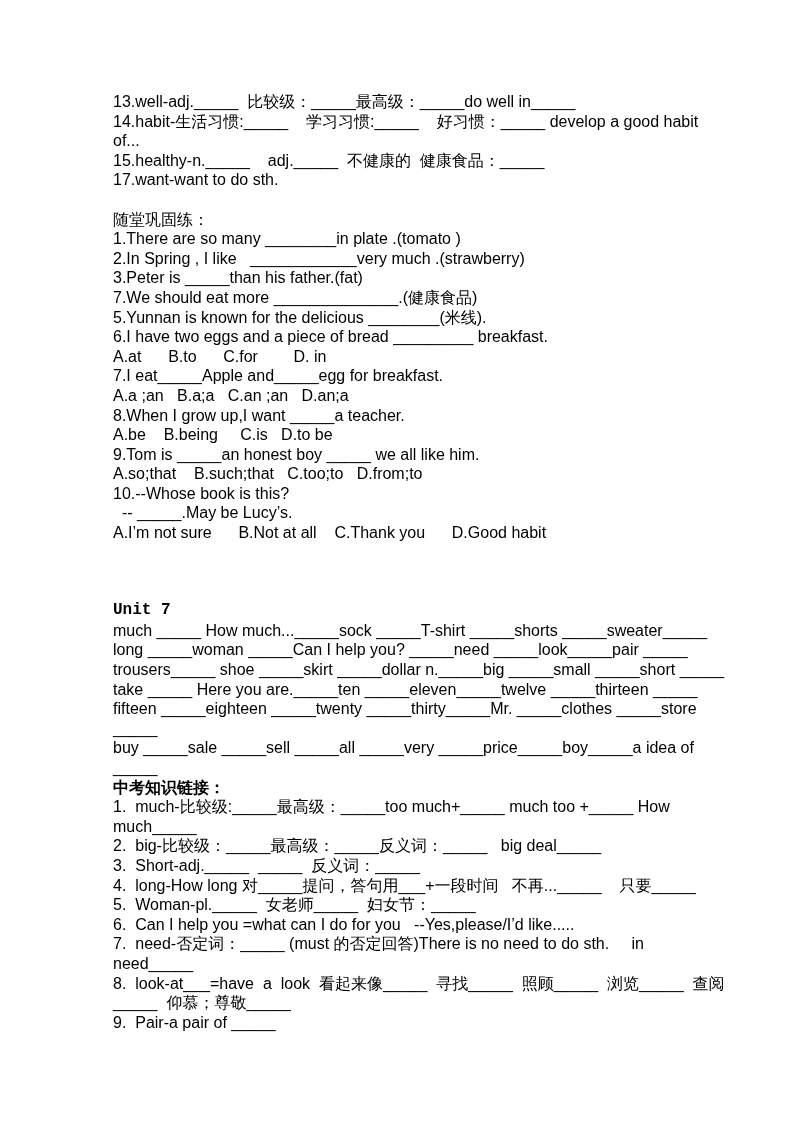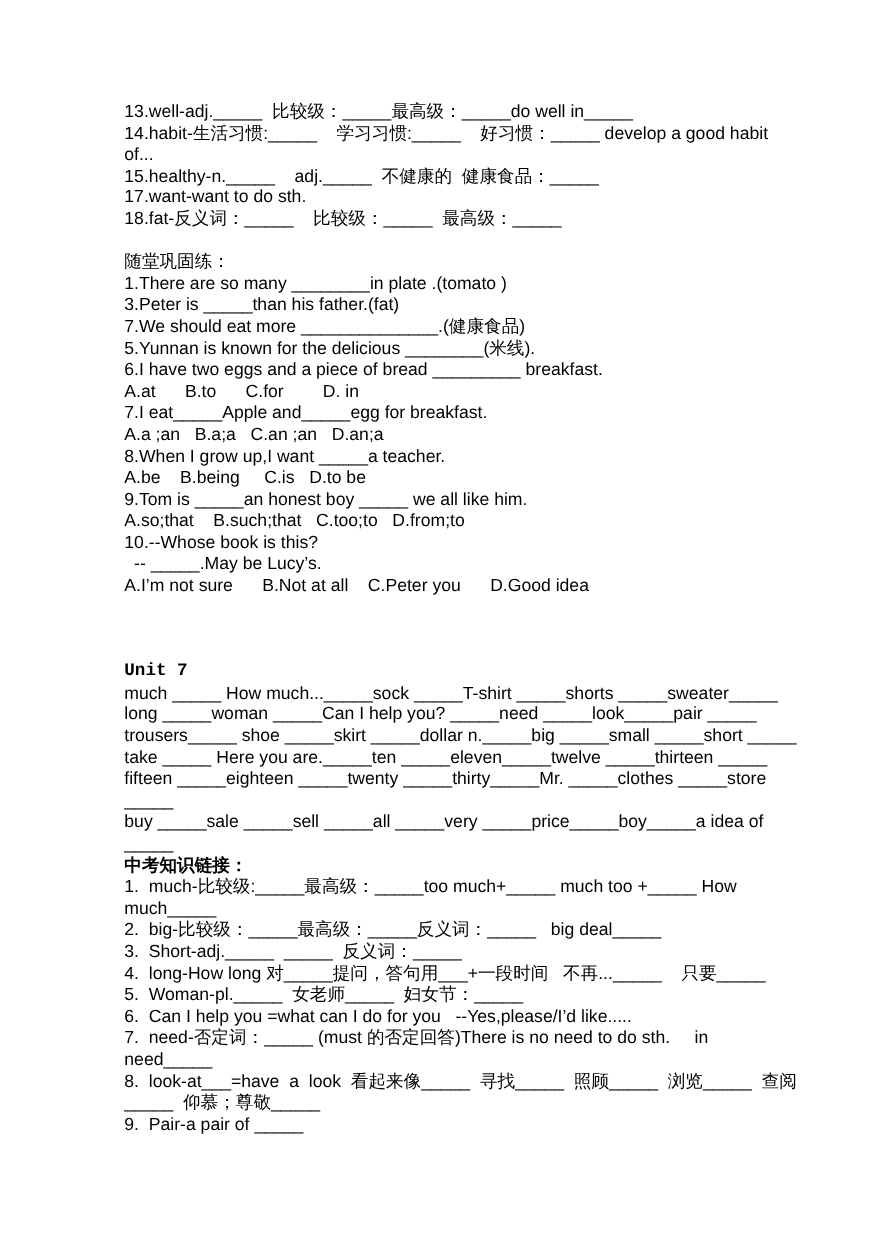--- a/index.html
+++ b/index.html
@@ -64,42 +64,42 @@
 <body>
 
 <div class="page">
   <div class="doc-body">
 
     <div>
       <div class="line">13.well-adj._____  比较级：_____最高级：_____do well in_____</div>
       <div class="line">14.habit-生活习惯:_____    学习习惯:_____    好习惯：_____ develop a good habit of...</div>
       <div class="line">15.healthy-n._____    adj._____  不健康的  健康食品：_____</div>
       <div class="line">17.want-want to do sth.</div>
-      <div class="line">18.fat-反义词：_____    比较级：_____  最高级：_____</div>
     </div>
 
     <div class="blank-line"></div>
 
     <div>
       <div class="line">随堂巩固练：</div>
       <div class="line">1.There are so many ________in plate .(tomato )</div>
+      <div class="line">2.In Spring , I like   ____________very much .(strawberry)</div>
       <div class="line">3.Peter is _____than his father.(fat)</div>
       <div class="line">7.We should eat more ______________.(健康食品)</div>
       <div class="line">5.Yunnan is known for the delicious ________(米线).</div>
       <div class="line">6.I have two eggs and a piece of bread _________ breakfast.</div>
       <div class="line">A.at      B.to      C.for        D. in</div>
       <div class="line">7.I eat_____Apple and_____egg for breakfast.</div>
       <div class="line">A.a ;an   B.a;a   C.an ;an   D.an;a</div>
       <div class="line">8.When I grow up,I want _____a teacher.</div>
       <div class="line">A.be    B.being     C.is   D.to be</div>
       <div class="line">9.Tom is _____an honest boy _____ we all like him.</div>
       <div class="line">A.so;that    B.such;that   C.too;to   D.from;to</div>
       <div class="line">10.--Whose book is this?</div>
       <div class="line">  -- _____.May be Lucy’s.</div>
-      <div class="line">A.I’m not sure      B.Not at all    C.Peter you      D.Good idea</div>
+      <div class="line">A.I’m not sure      B.Not at all    C.Thank you      D.Good habit</div>
     </div>
 
     <div class="gap-block"></div>
     <div class="gap-small"></div>
 
     <div>
       <div class="line bold">Unit 7</div>
       <div class="line">much _____ How much..._____sock _____T-shirt _____shorts _____sweater_____</div>
       <div class="line">long _____woman _____Can I help you? _____need _____look_____pair _____</div>
       <div class="line">trousers_____ shoe _____skirt _____dollar n._____big _____small _____short _____</div>

